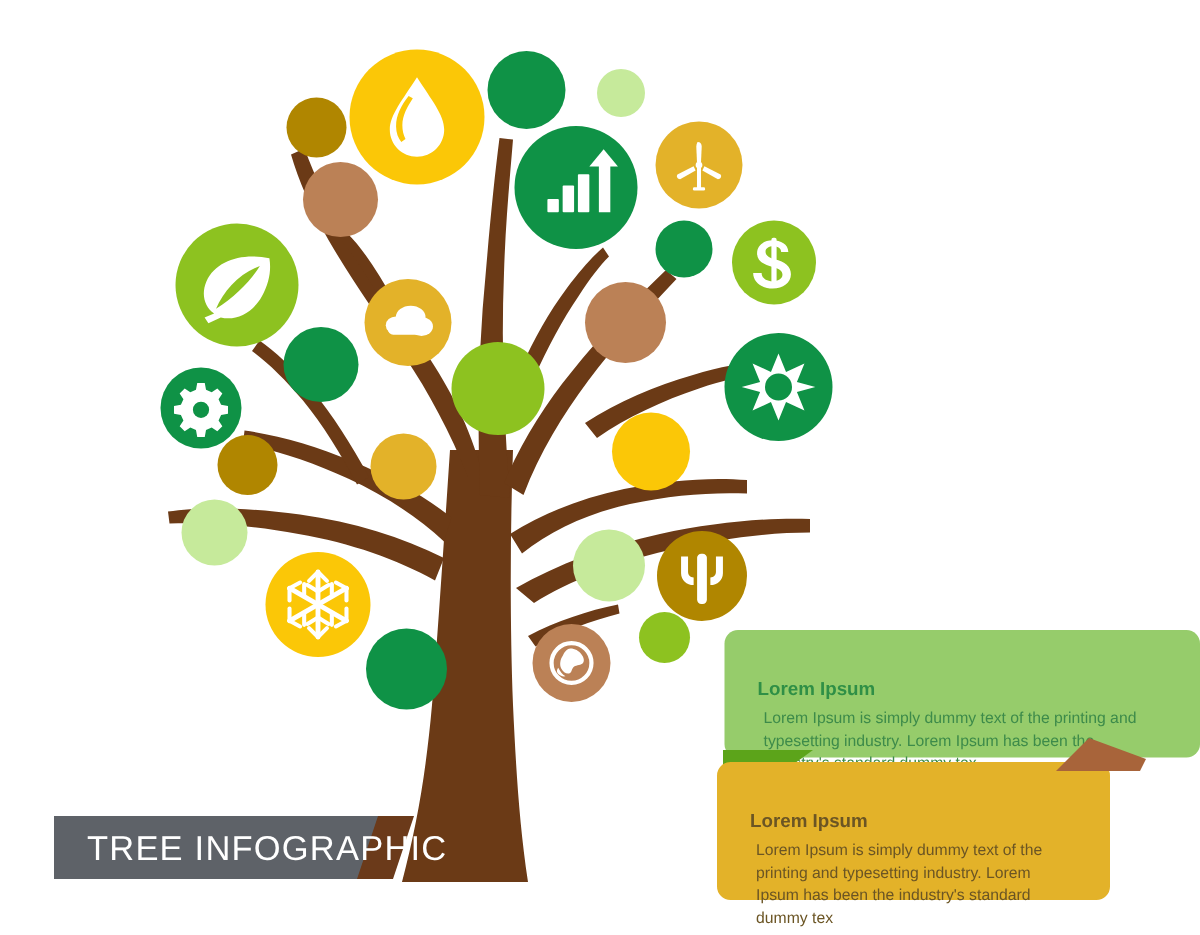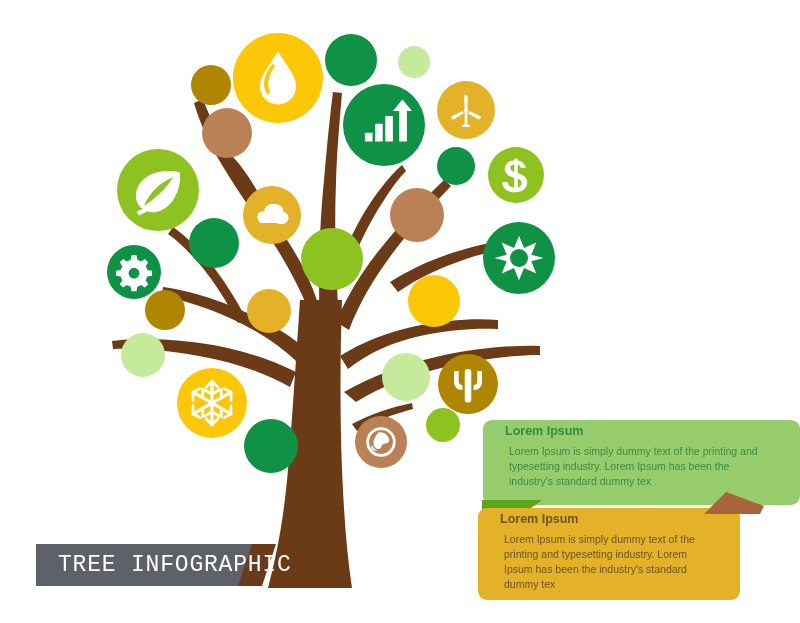--- a/index.html
+++ b/index.html
@@ -13,25 +13,25 @@
   #art{position:absolute;left:0;top:0;width:800px;height:623px;}
 
   
   .banner{
     position:absolute;left:36px;top:544px;width:240px;height:42px;
   }
   .banner-bg{position:absolute;left:0;top:0;width:100%;height:100%;}
   .banner-label{
     position:absolute;left:22px;top:0;height:42px;line-height:42px;
     font-size:23px;letter-spacing:.8px;color:#ffffff;white-space:nowrap;
-    font-family:Liberation Mono, monospace;
+    font-family:Liberation Sans, sans-serif;
   }
 
   
-  .callout{position:absolute;box-sizing:border-box;border-radius:9px;padding:4px 22px 14px 22px;}
+  .callout{position:absolute;box-sizing:border-box;border-radius:9px;padding:32px 22px 14px 22px;}
   .callout .c-title{font-size:12.5px;font-weight:bold;margin:0 0 3px 0;line-height:1.25;}
   .callout .c-body{font-size:10.5px;line-height:1.45;margin:4px;max-width:268px;}
 
   #callout-green{
     left:483px;top:420px;width:317px;height:85px;background:#96cc6b;
   }
   #callout-green .c-title{color:#2f8f46;}
   #callout-green .c-body{color:#3d8b4a;}
 
   #callout-yellow{

